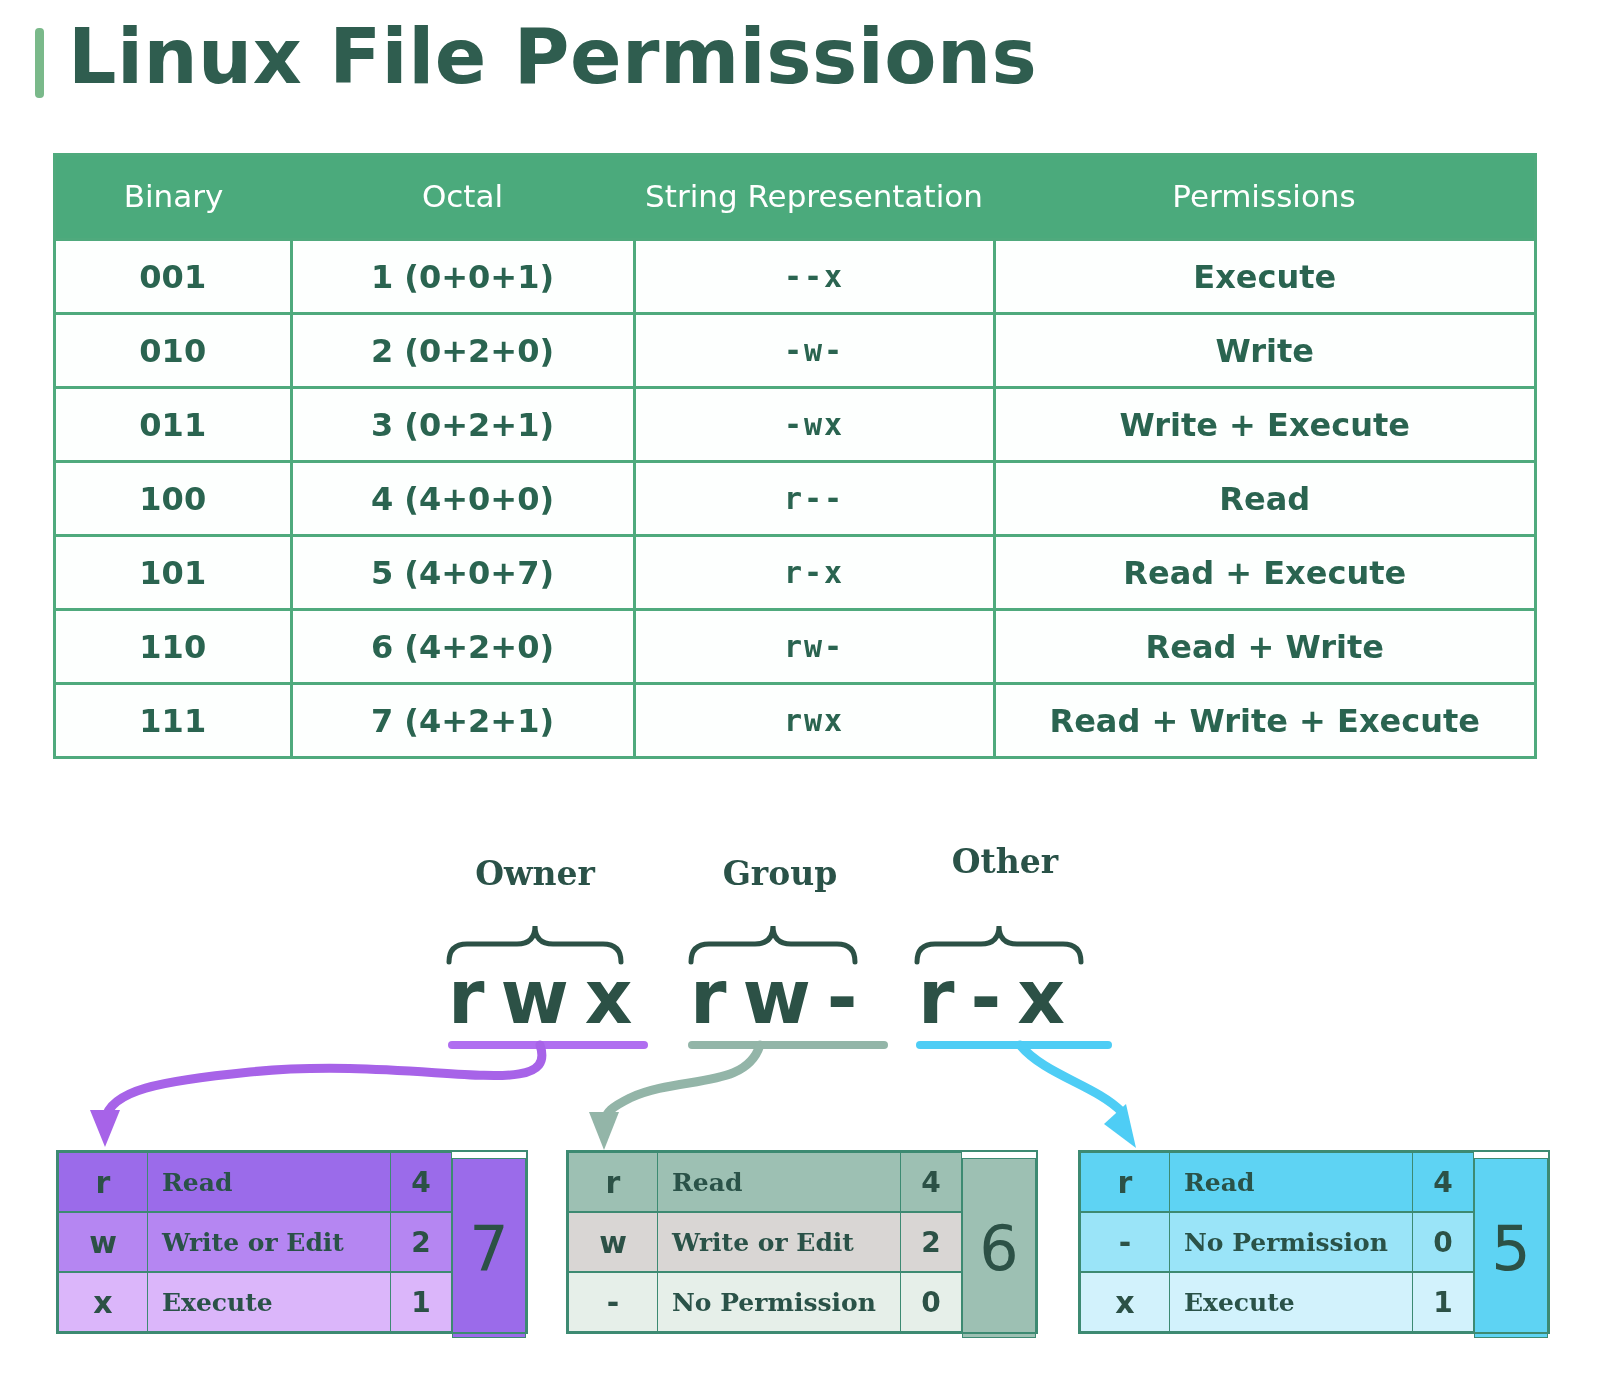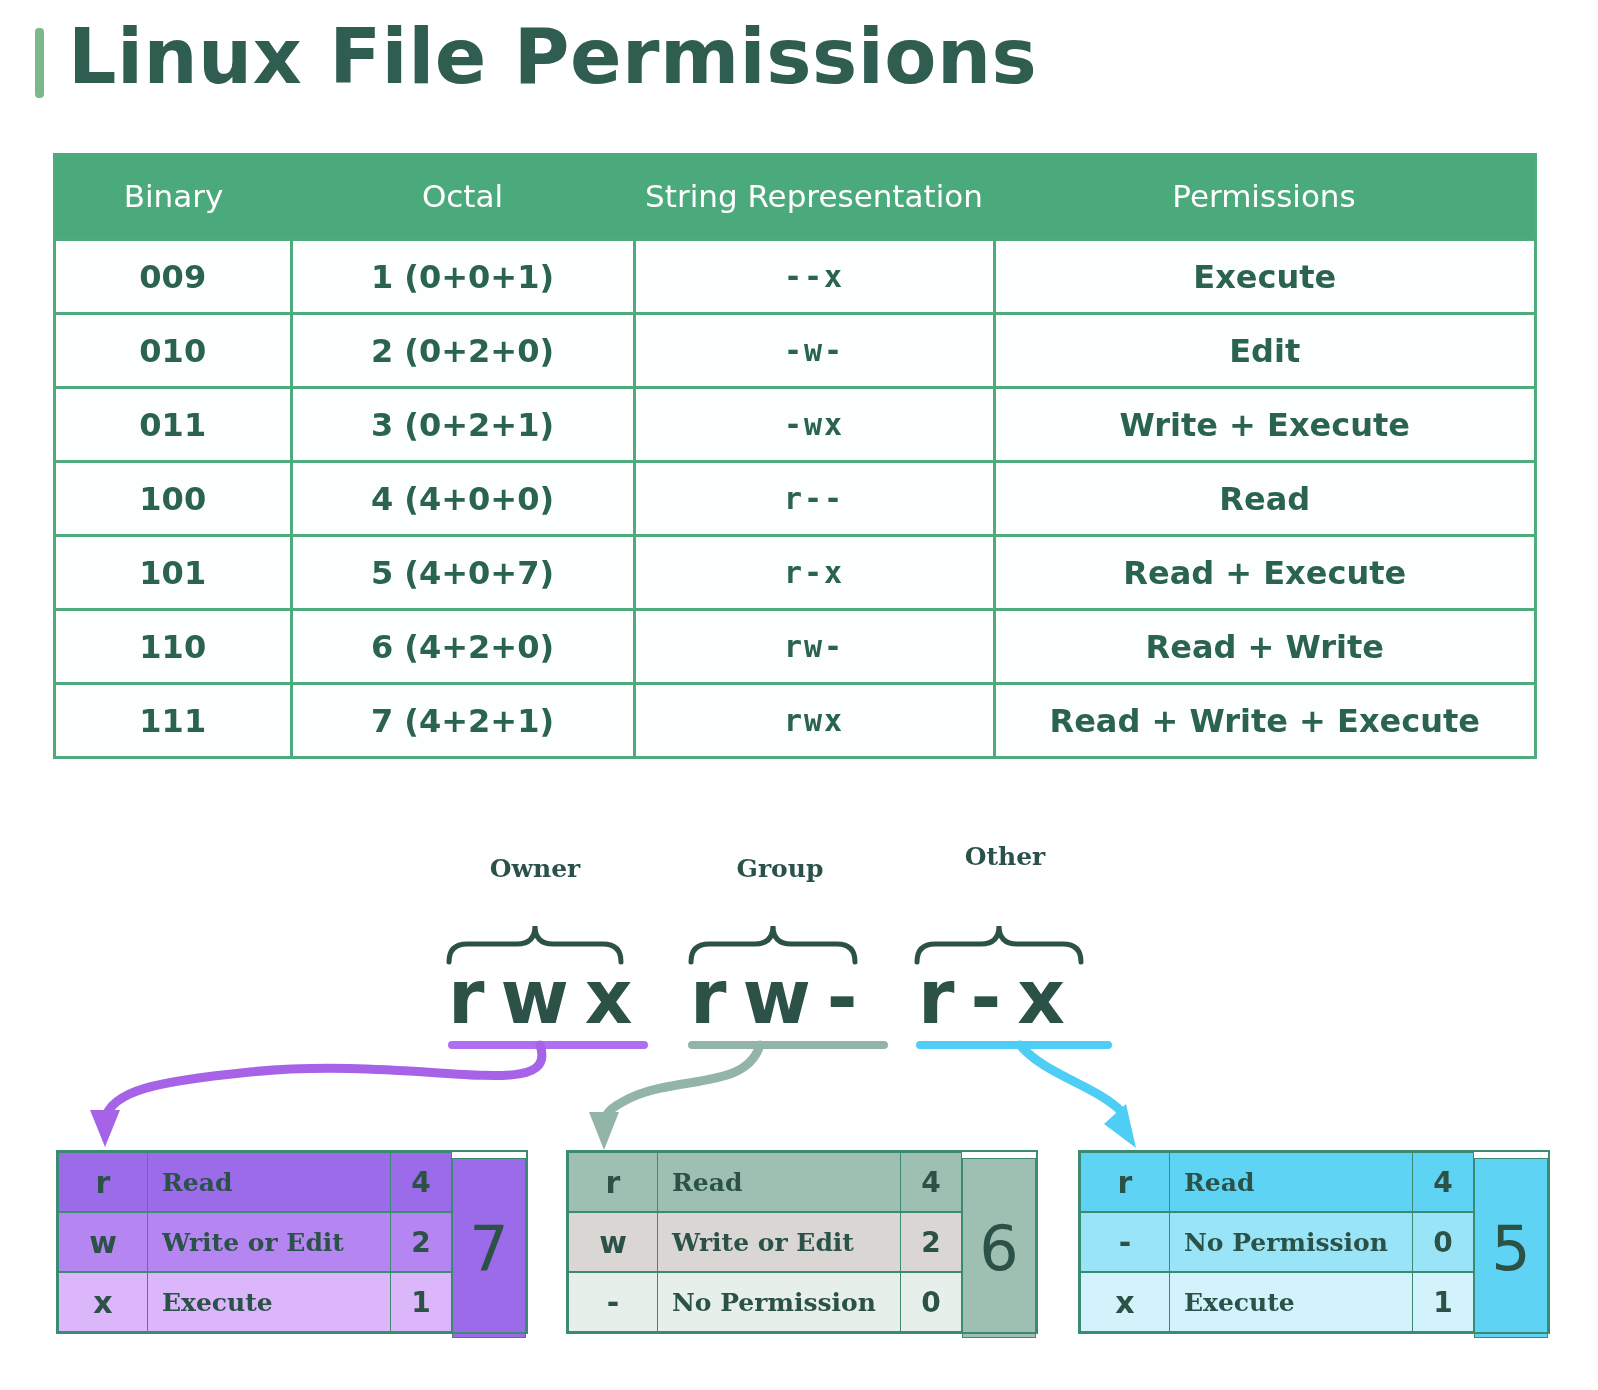--- a/index.html
+++ b/index.html
@@ -107,21 +107,21 @@
     position: absolute;
     left: 0;
     top: 836px;
     width: 1598px;
     height: 290px;
   }
   .grp-label {
     position: absolute;
     font-family: "DejaVu Serif", serif;
     font-weight: 700;
-    font-size: 25px;
+    font-size: 33px;
     color: #2a5248;
     text-align: center;
     white-space: nowrap;
   }
   .rwx-chars {
     position: absolute;
     font-family: "DejaVu Sans", sans-serif;
     font-weight: 700;
     font-size: 74px;
     color: #2c5146;
@@ -226,30 +226,30 @@
   <thead>
     <tr>
       <th>Binary</th>
       <th>Octal</th>
       <th>String Representation</th>
       <th>Permissions</th>
     </tr>
   </thead>
   <tbody id="perm-tbody">
       <tr>
-        <td>009</td>
+        <td>001</td>
         <td>1 (0+0+1)</td>
         <td class="mono">--x</td>
         <td>Execute</td>
       </tr>
       <tr>
         <td>010</td>
         <td>2 (0+2+0)</td>
         <td class="mono">-w-</td>
-        <td>Edit</td>
+        <td>Write</td>
       </tr>
       <tr>
         <td>011</td>
         <td>3 (0+2+1)</td>
         <td class="mono">-wx</td>
         <td>Write + Execute</td>
       </tr>
       <tr>
         <td>100</td>
         <td>4 (4+0+0)</td>

